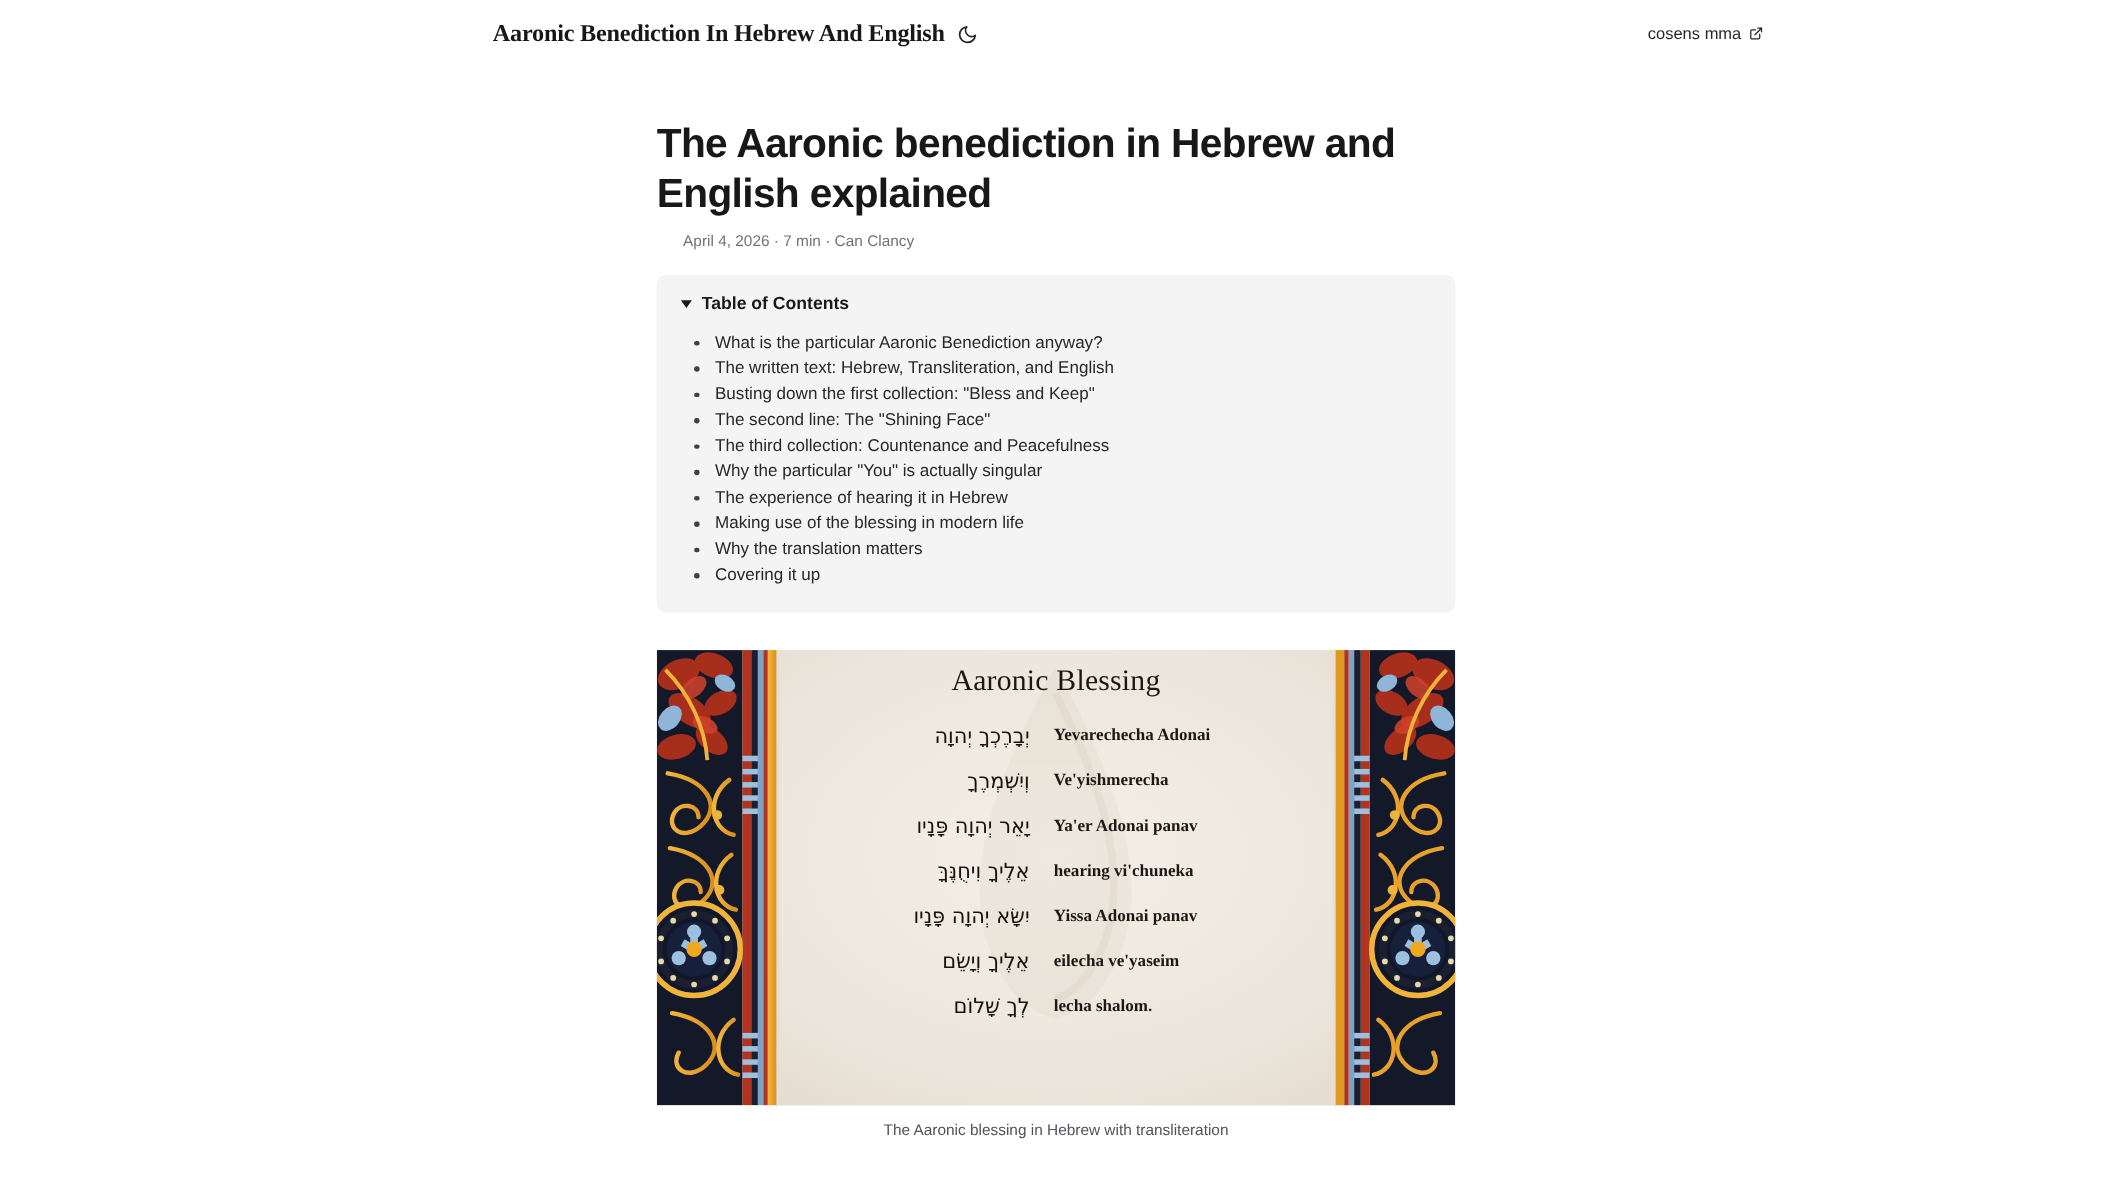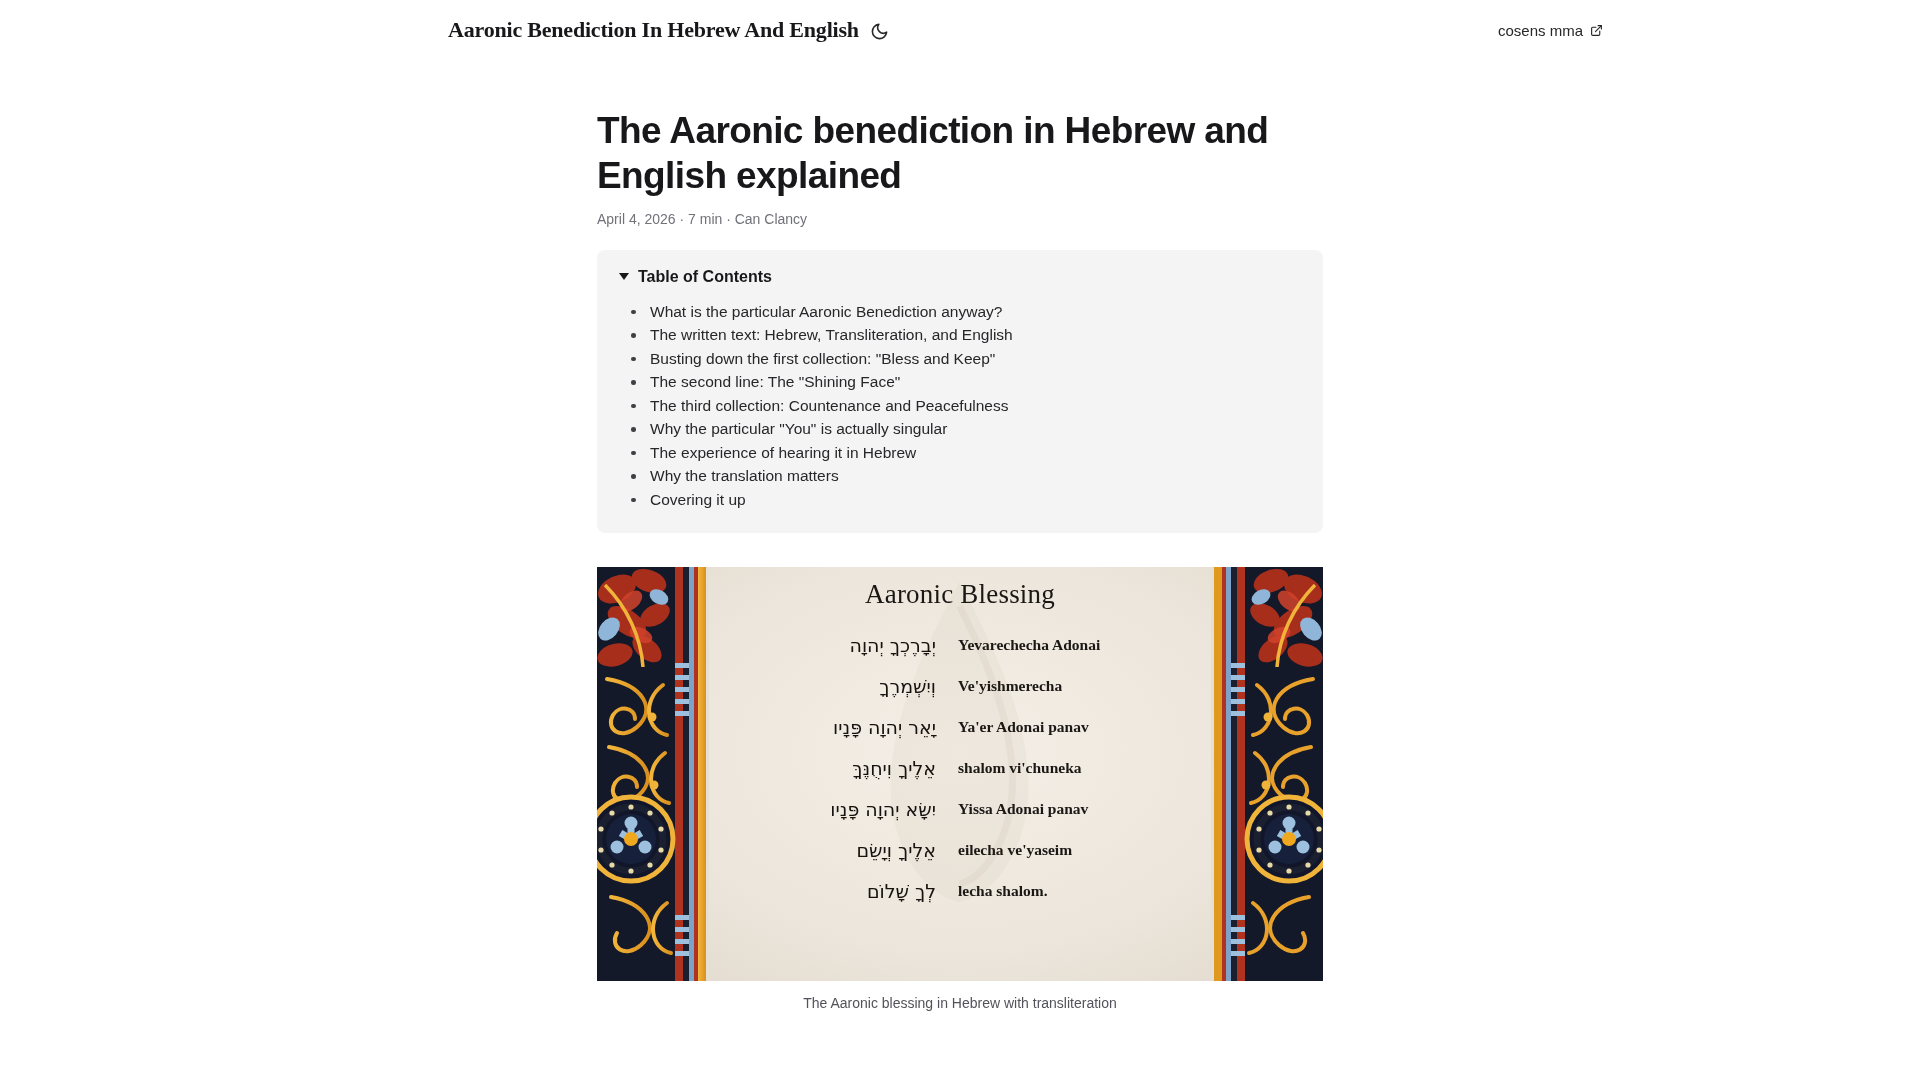--- a/index.html
+++ b/index.html
@@ -110,20 +110,21 @@
     line-height: 1.21;
     letter-spacing: -0.6px;
     color: #18181b;
     margin-bottom: 12px;
   }
 
   .post-meta {
     font-size: 14px;
     color: #71717a;
     margin-bottom: 23px;
+    margin-left: 24px;
   }
 
   
   .toc {
     background: #f4f4f5;
     border-radius: 8px;
     padding: 18px 22px 22px 22px;
     margin-bottom: 34px;
   }
 
@@ -317,20 +318,21 @@
         <span class="toc-title">Table of Contents</span>
       </div>
       <ul class="toc-list">
         <li>What is the particular Aaronic Benediction anyway?</li>
         <li>The written text: Hebrew, Transliteration, and English</li>
         <li>Busting down the first collection: "Bless and Keep"</li>
         <li>The second line: The "Shining Face"</li>
         <li>The third collection: Countenance and Peacefulness</li>
         <li>Why the particular "You" is actually singular</li>
         <li>The experience of hearing it in Hebrew</li>
+        <li>Making use of the blessing in modern life</li>
         <li>Why the translation matters</li>
         <li>Covering it up</li>
       </ul>
     </section>
 
     <figure>
       <div class="featured">
         <div class="parchment"></div>
 
         <svg class="watermark" viewBox="0 0 215 330">
@@ -516,21 +518,21 @@
             <div class="verse-row">
               <span class="hebrew">וְיִשְׁמְרֶךָ</span>
               <span class="translit">Ve'yishmerecha</span>
             </div>
             <div class="verse-row">
               <span class="hebrew">יָאֵר יְהוָה פָּנָיו</span>
               <span class="translit">Ya'er Adonai panav</span>
             </div>
             <div class="verse-row">
               <span class="hebrew">אֵלֶיךָ וִיחֻנֶּךָּ</span>
-              <span class="translit">shalom vi'chuneka</span>
+              <span class="translit">hearing vi'chuneka</span>
             </div>
             <div class="verse-row">
               <span class="hebrew">יִשָּׂא יְהוָה פָּנָיו</span>
               <span class="translit">Yissa Adonai panav</span>
             </div>
             <div class="verse-row">
               <span class="hebrew">אֵלֶיךָ וְיָשֵׂם</span>
               <span class="translit">eilecha ve'yaseim</span>
             </div>
             <div class="verse-row">

